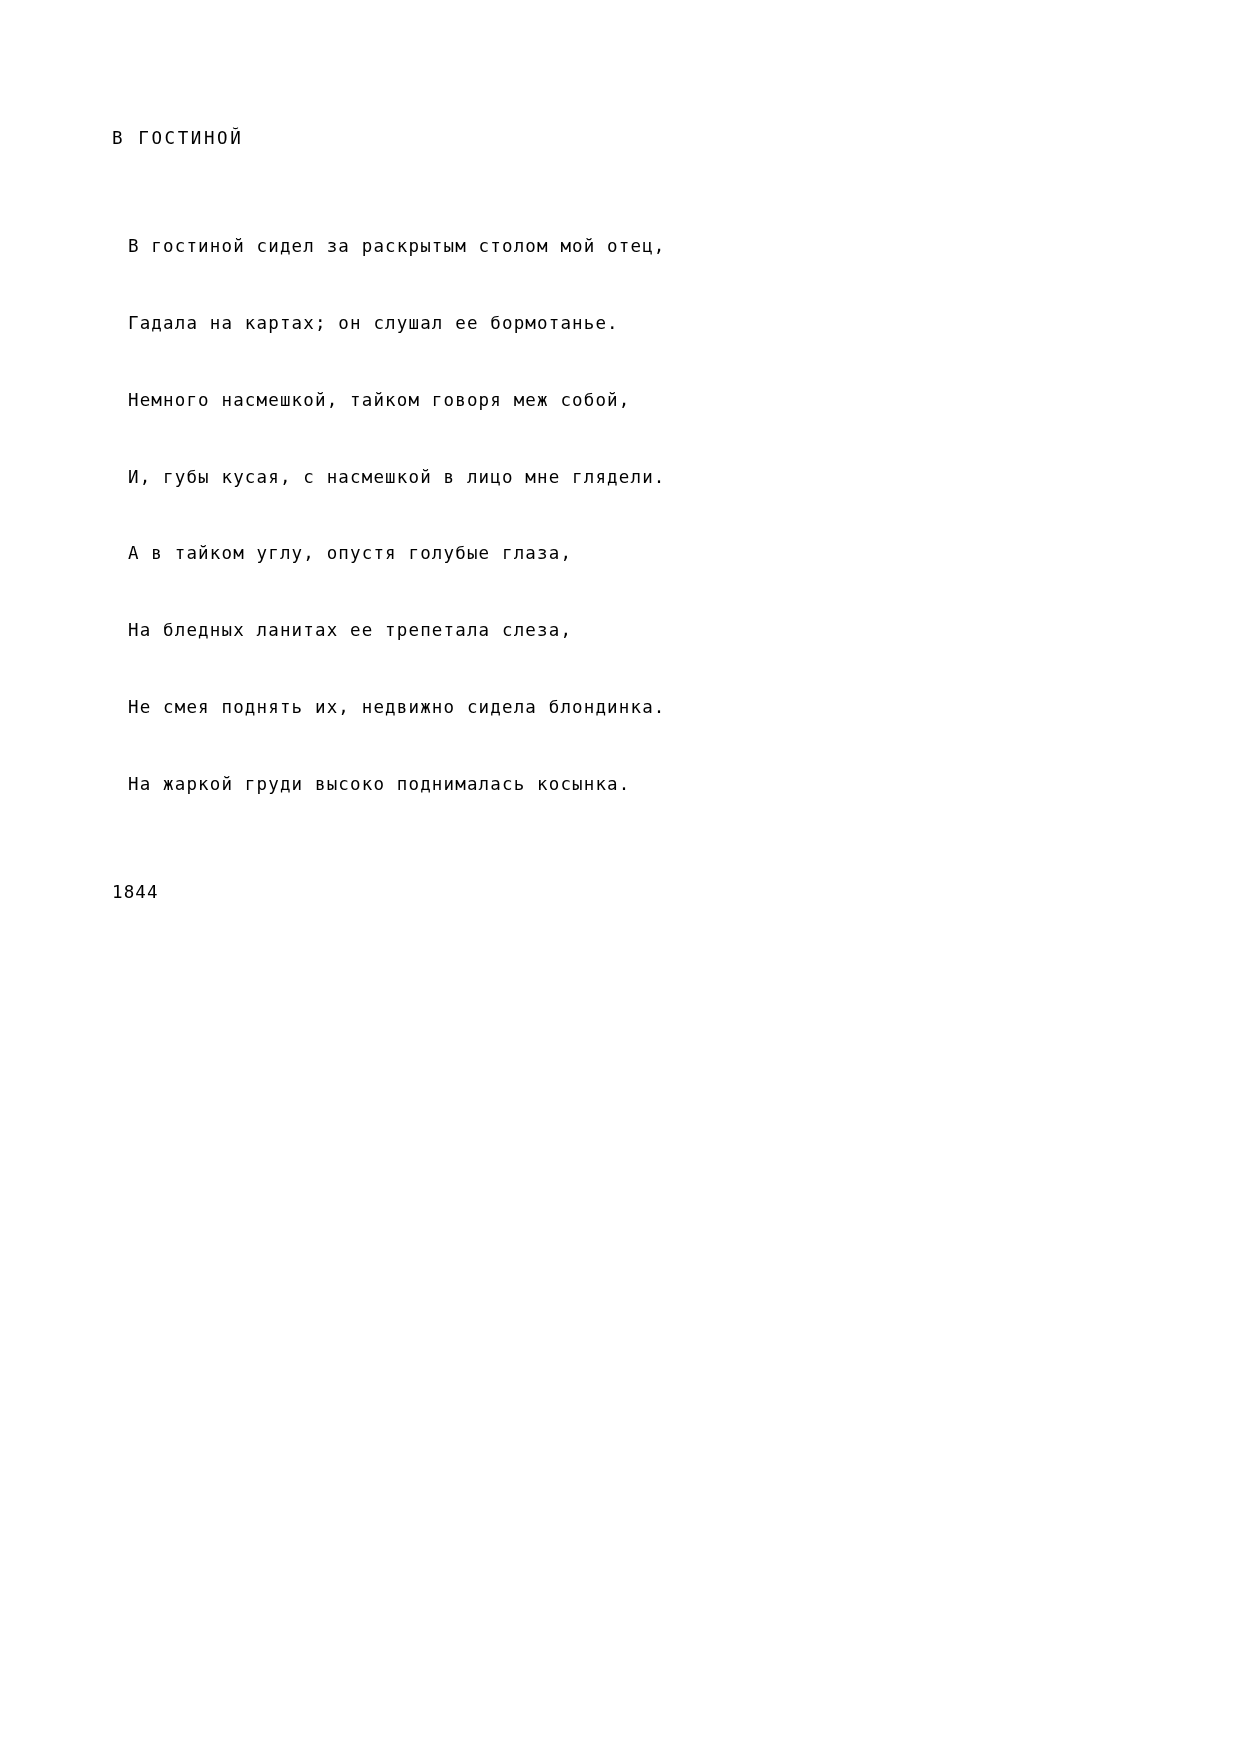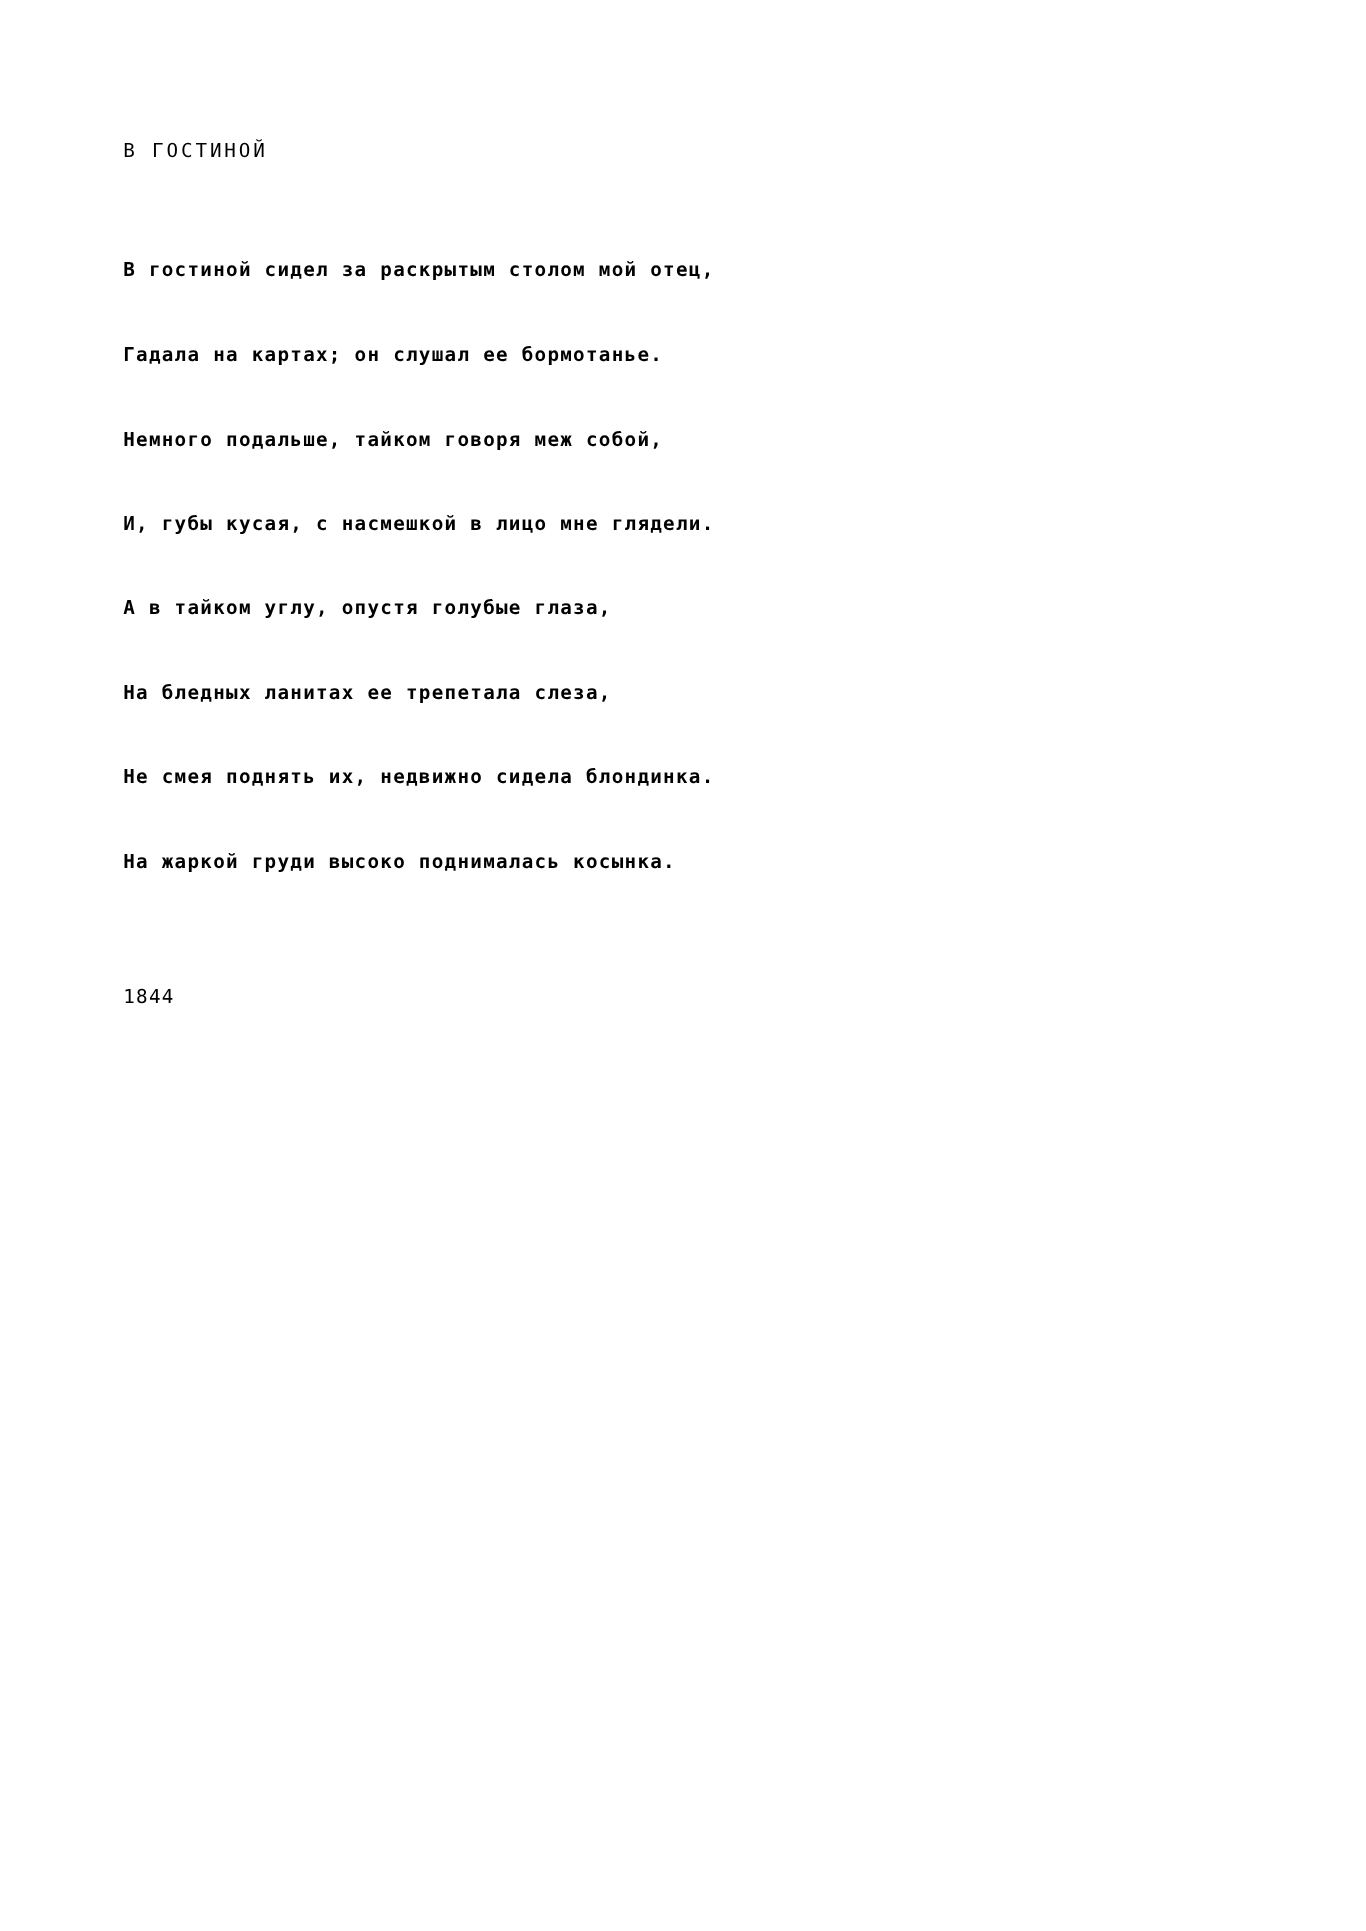--- a/index.html
+++ b/index.html
@@ -30,45 +30,44 @@
     line-height: 1.2;
     white-space: pre;
     margin: 0 0 34px 0;
     font-weight: normal;
   }
   .poem-body {
     font-size: 17.5px;
     letter-spacing: 1.15px;
     line-height: 25.6px;
     white-space: pre;
-    margin: 0;
-    font-weight: bold;
+    margin: 16px;
   }
   .poem-line {
     white-space: pre;
   }
   .poem-year {
     font-size: 17.5px;
     letter-spacing: 1.15px;
     line-height: 1.2;
-    margin-top: 49px;
+    margin-top: 34px;
     white-space: pre;
   }
 </style>
 </head>
 <body>
 
 <div class="page">
 
   <h1 class="poem-title">В ГОСТИНОЙ</h1>
 
   <div class="poem-body">
     <div class="poem-line">В гостиной сидел за раскрытым столом мой отец,</div>
     <div class="poem-line">Гадала на картах; он слушал ее бормотанье.</div>
-    <div class="poem-line">Немного подальше, тайком говоря меж собой,</div>
+    <div class="poem-line">Немного насмешкой, тайком говоря меж собой,</div>
     <div class="poem-line">И, губы кусая, с насмешкой в лицо мне глядели.</div>
     <div class="poem-line">А в тайком углу, опустя голубые глаза,</div>
     <div class="poem-line">На бледных ланитах ее трепетала слеза,</div>
     <div class="poem-line">Не смея поднять их, недвижно сидела блондинка.</div>
     <div class="poem-line">На жаркой груди высоко поднималась косынка.</div>
   </div>
 
   <div class="poem-year">1844</div>
 
 </div>

